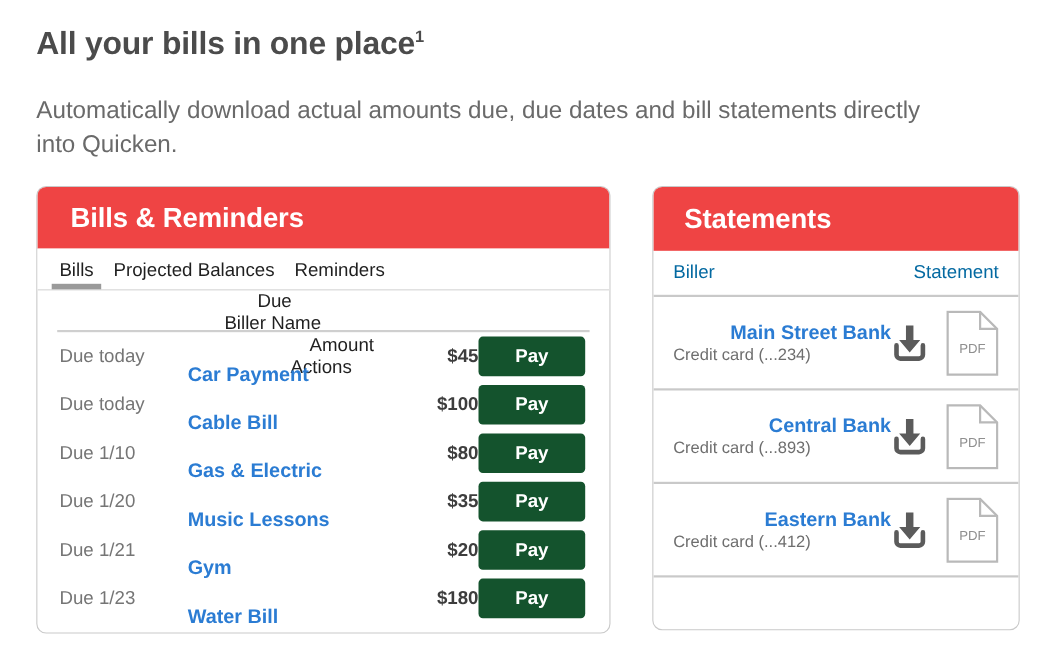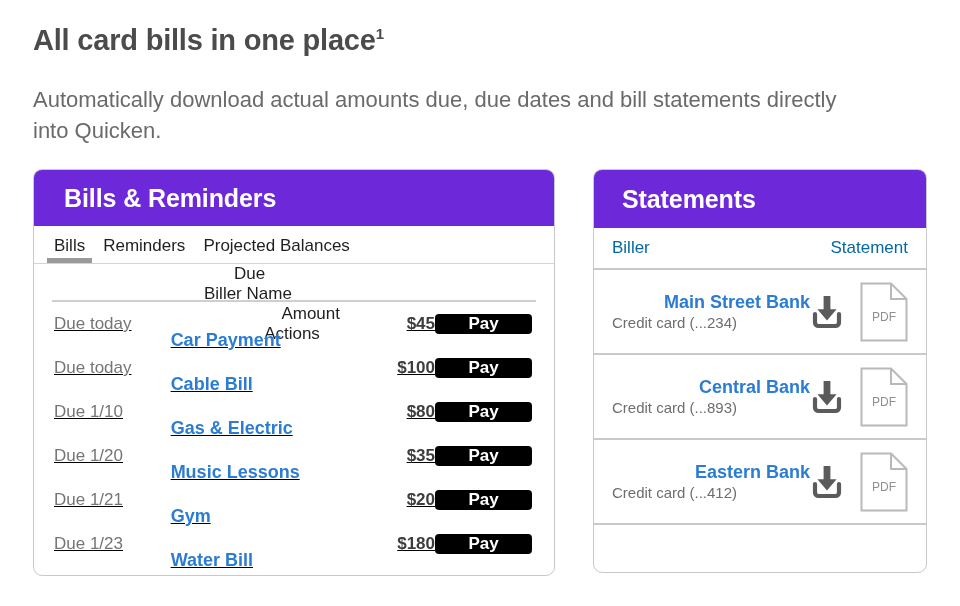--- a/index.html
+++ b/index.html
@@ -65,21 +65,21 @@
   }
 
   .card-statements {
     left: 593px;
     top: 169px;
     width: 334px;
     height: 404px;
   }
 
   .card-header {
-    background: #6d28d9;
+    background: #ef4444;
     color: #ffffff;
     font-size: 25px;
     font-weight: bold;
     height: 56px;
     display: flex;
     align-items: center;
     padding-left: 30px;
     letter-spacing: -0.1px;
   }
   .card-statements .card-header {
@@ -130,21 +130,20 @@
   .col-due    { width: 120px; text-align: left; }
   .col-biller { width: 180px; text-align: left; }
   .col-amount { width: 92px;  text-align: right; }
   .col-action { flex: 1;      text-align: right; padding-right: 4px; }
 
   .bill-row {
     display: flex;
     align-items: center;
     height: 44px;
     padding: 0 2px;
-    text-decoration: underline;
   }
   .bill-due {
     width: 120px;
     font-size: 17px;
     color: #757575;
     white-space: nowrap;
   }
   .bill-name {
     width: 180px;
     font-size: 18px;
@@ -164,22 +163,22 @@
     flex: 1;
     display: flex;
     justify-content: flex-end;
     padding-right: 2px;
   }
   .pay-btn {
     display: inline-flex;
     align-items: center;
     justify-content: center;
     width: 97px;
-    height: 20px;
-    background: #000000;
+    height: 36px;
+    background: #14532d;
     color: #ffffff;
     font-size: 17px;
     font-weight: bold;
     border: none;
     border-radius: 4px;
     cursor: pointer;
     font-family: "Liberation Sans", sans-serif;
   }
 
   
@@ -227,40 +226,40 @@
   }
   .dl-icon  { width: 34px; height: 36px; display: block; }
   .pdf-icon { width: 48px; height: 60px; display: block; }
 </style>
 </head>
 <body>
 
 <div class="page">
 
   <h1 class="headline">
-    <span>All card bills in one place</span><sup>1</sup>
+    <span>All your bills in one place</span><sup>1</sup>
   </h1>
 
   <p class="subhead">Automatically download actual amounts due, due dates and bill statements directly into Quicken.</p>
 
   <div class="card card-bills">
 
     <div class="card-header">
       <span>Bills &amp; Reminders</span>
     </div>
 
     <div class="tabs">
       <div class="tab active">
         <span>Bills</span>
       </div>
       <div class="tab">
+        <span>Projected Balances</span>
+      </div>
+      <div class="tab">
         <span>Reminders</span>
-      </div>
-      <div class="tab">
-        <span>Projected Balances</span>
       </div>
     </div>
 
     <div class="bills-body">
 
       <div class="bill-cols">
         <div class="col-due">Due</div>
         <div class="col-biller">Biller Name</div>
         <div class="col-amount">Amount</div>
         <div class="col-action">Actions</div>

